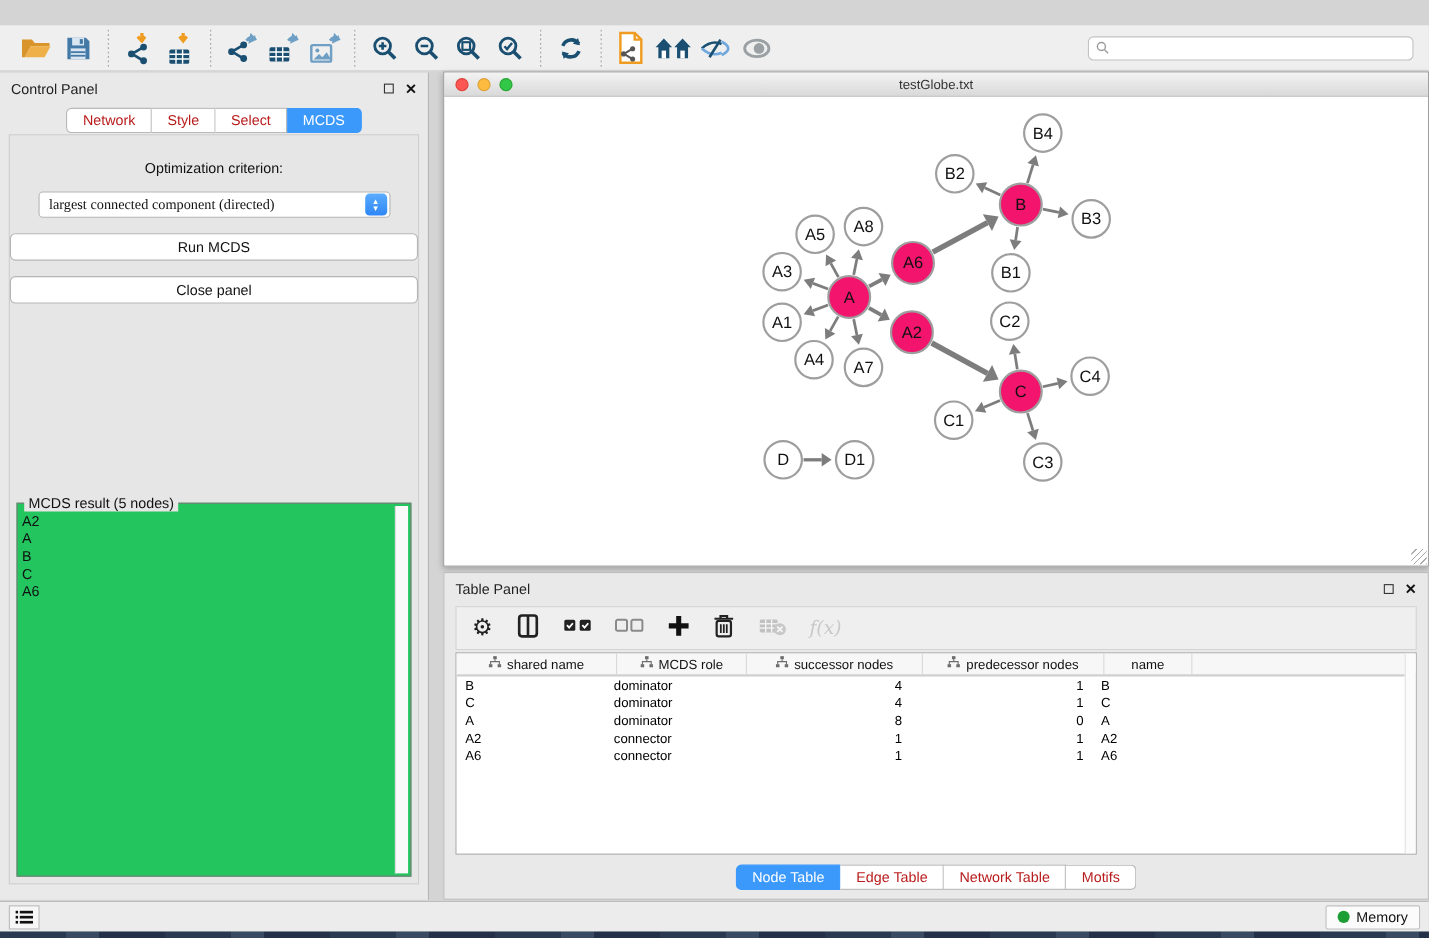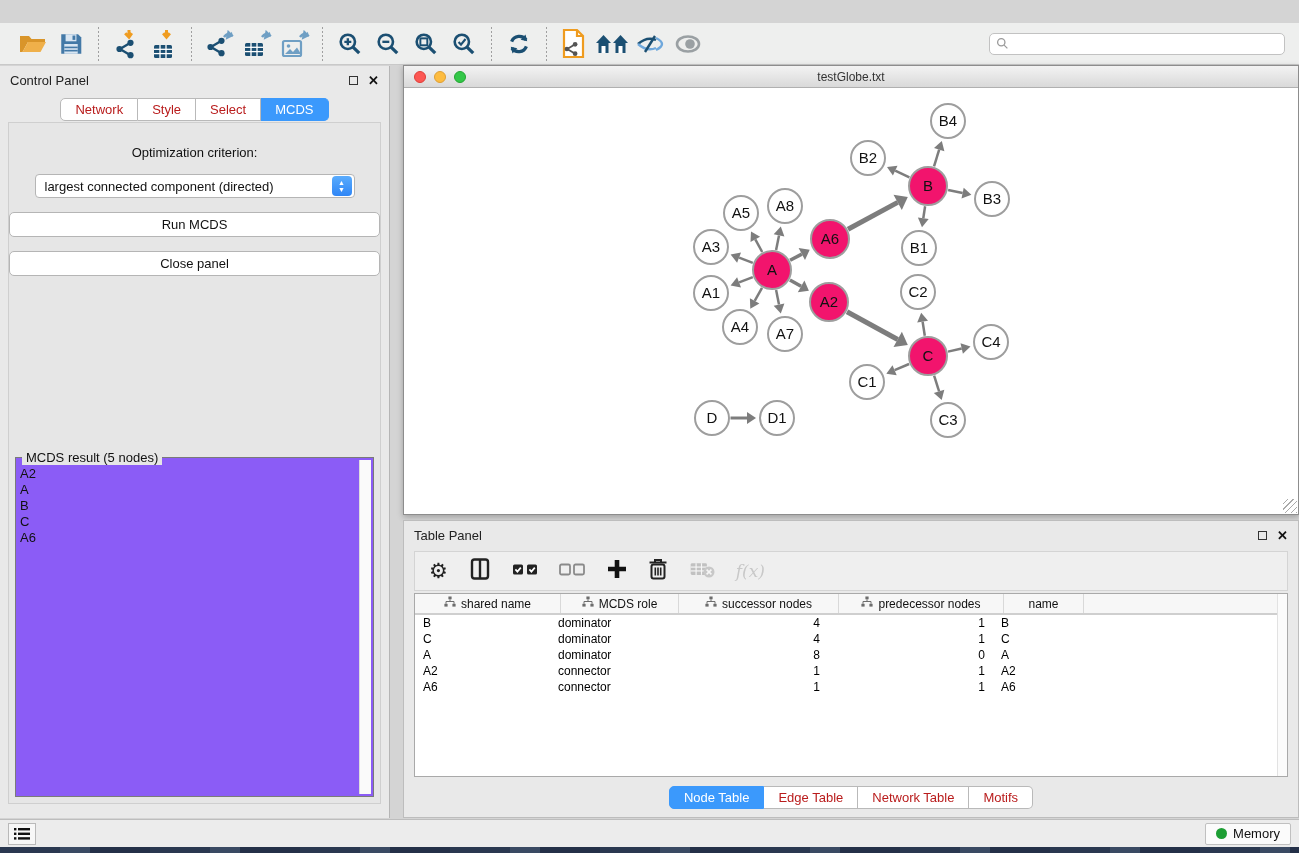--- a/index.html
+++ b/index.html
@@ -51,34 +51,34 @@
   .seg:first-child { border-radius:5px 0 0 5px; }
   .seg:last-child { border-radius:0 5px 5px 0; }
   .seg + .seg { border-left:none; }
   .seg.selected { background:#3b99fc; color:#fff; border-color:#3b99fc; }
 
   .cp-content { position:absolute; left:8px; right:8px; top:56px; bottom:14px;
     background:#e6e6e6; border:1px solid #cfcfcf; }
   .opt-label { text-align:center; margin-top:22px; font-size:13px; color:#111; }
   .dropdown { margin:14px auto 0; width:320px; height:24px; background:#fff;
     border:1px solid #b5b5b5; border-radius:4px; display:flex; align-items:center;
-    cursor:pointer; position:relative; }
+    cursor:pointer; position:relative;font-family:Liberation Serif, serif; }
   .dropdown .dd-text { flex:1; font-size:13px; padding-left:9px; color:#111;
     white-space:nowrap; overflow:hidden; }
   .dd-stepper { width:20px; height:20px; margin-right:2px; border-radius:4px;
     background:linear-gradient(#5aacfd,#2f86f6); display:flex; flex-direction:column;
     align-items:center; justify-content:center; gap:1px; }
   .dd-stepper span { color:#fff; font-size:7px; line-height:6px; }
   .cp-buttons { display:flex; justify-content:center; gap:14px; margin-top:14px;flex-direction:column; }
   .mac-btn { background:#fff; border:1px solid #b5b5b5; border-radius:5px;
     font-size:13px; color:#111; padding:4px 18px; cursor:pointer;
     font-family:"Liberation Sans",sans-serif; }
 
   .result-box { position:absolute; left:6px; right:6px; top:334px; bottom:6px;
-    border:1px solid #7a7a7a; background:#8b5cf6; }
+    border:1px solid #7a7a7a; background:#22c55e; }
   .result-title { position:absolute; top:-8px; left:6px; background:#e6e6e6;
     padding:0 4px; font-size:13px; color:#111; }
   .result-list { position:absolute; inset:8px 16px 2px 4px; font-size:13px;
     color:#111; line-height:16px; overflow:hidden; }
   .result-scroll { position:absolute; top:2px; bottom:2px; right:2px; width:12px;
     background:#fafafa; border-left:1px solid #ddd; }
 
   
   .net-window { position:absolute; left:403px; top:65px; width:896px; height:450px;
     border:1px solid #8d8d8d; background:#fff; box-shadow:0 2px 6px rgba(0,0,0,.25); }

